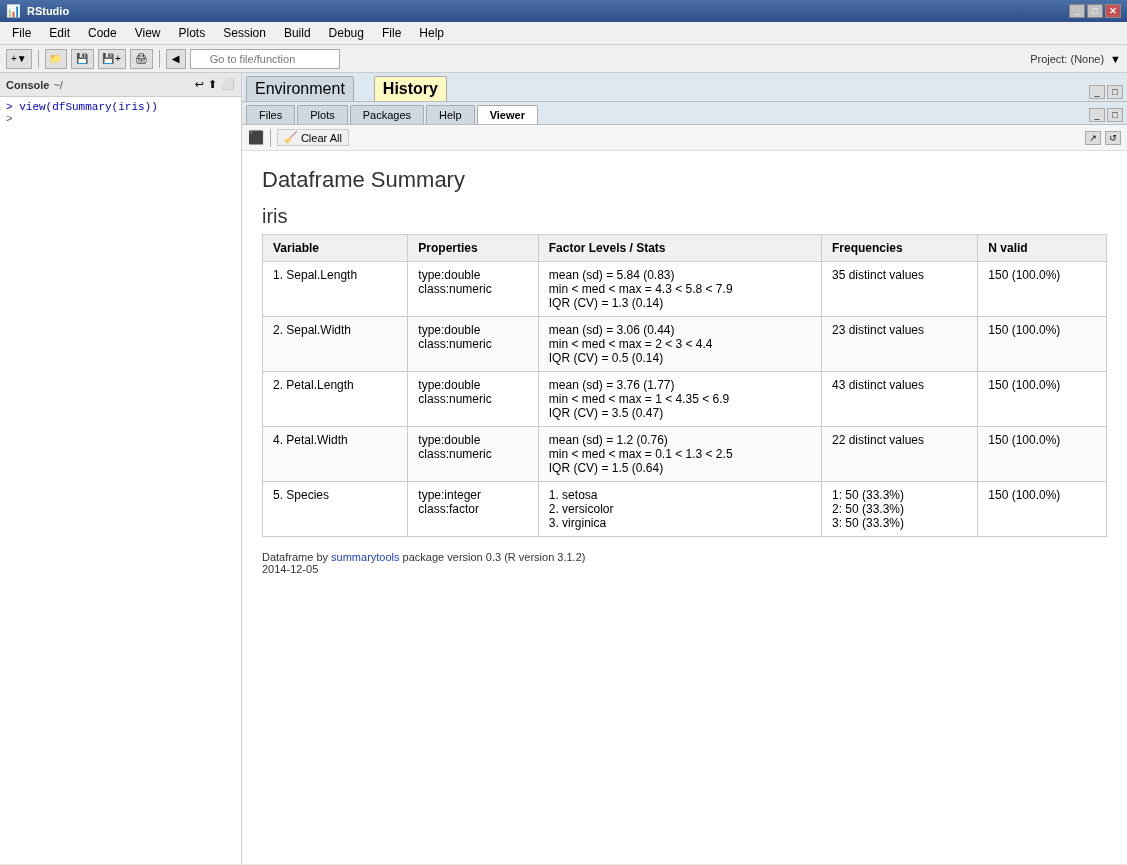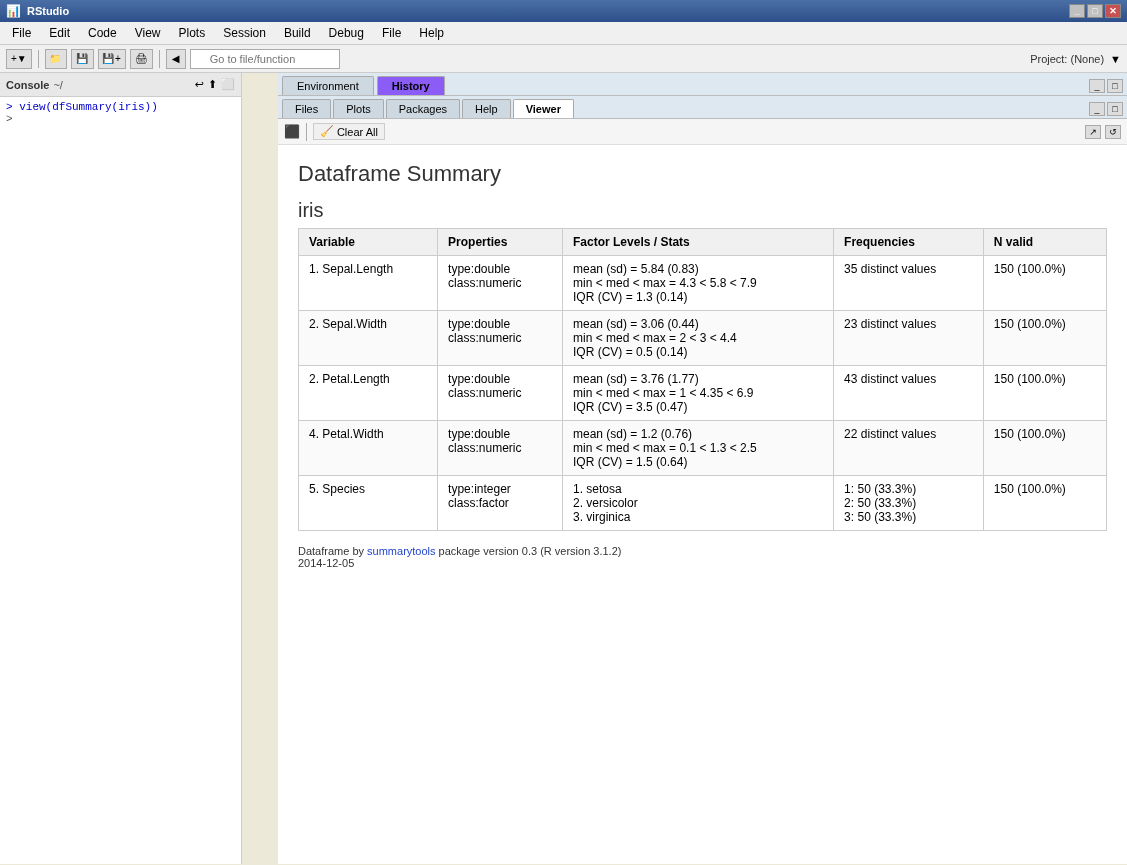--- a/index.html
+++ b/index.html
@@ -57,21 +57,20 @@
     .goto-box {
       height: 20px; width: 150px; border: 1px solid #aaa; background: white;
       font-size: 11px; padding: 0 19px; color: #888;
     }
     .project-label { margin-left: auto; font-size: 11px; color: #333; }
 
     
     .main-layout {
       display: flex;
       height: calc(865px - 22px - 24px - 28px);
-      gap: 36px;
     }
 
     
     .left-panel {
       width: 242px;
       border-right: 1px solid #ccc;
       background: white;
       display: flex;
       flex-direction: column;
     }
@@ -109,30 +108,30 @@
     
     .top-tabs {
       display: flex;
       background: #dde8f0;
       border-bottom: 1px solid #bbb;
       align-items: flex-end;
       padding-left: 4px;
       padding-top: 3px;
     }
     .top-tab {
-      padding: 3px 14px;
-      font-size: 11px;
+      padding: 3px 8px;
+      font-size: 16px;
       cursor: pointer;
       background: #cdd8e0;
       border: 1px solid #aaa;
       border-bottom: none;
-      margin-right: 3px;
+      margin-right: 20px;
       border-radius: 2px 2px 0 0;
     }
-    .top-tab.active { background: #8b5cf6; font-weight: bold; }
+    .top-tab.active { background: #fef9c3; font-weight: bold; }
     .top-tab-buttons { margin-left: auto; display: flex; gap: 2px; padding: 2px 4px; }
     .small-btn { width: 16px; height: 14px; background: #ddd; border: 1px solid #aaa; font-size: 9px; cursor: pointer; display: flex; align-items: center; justify-content: center; }
 
     
     .bottom-area { flex: 1; display: flex; flex-direction: column; overflow: hidden; }
     .viewer-tabs {
       display: flex;
       background: #dde8f0;
       border-bottom: 1px solid #bbb;
       align-items: flex-end;

